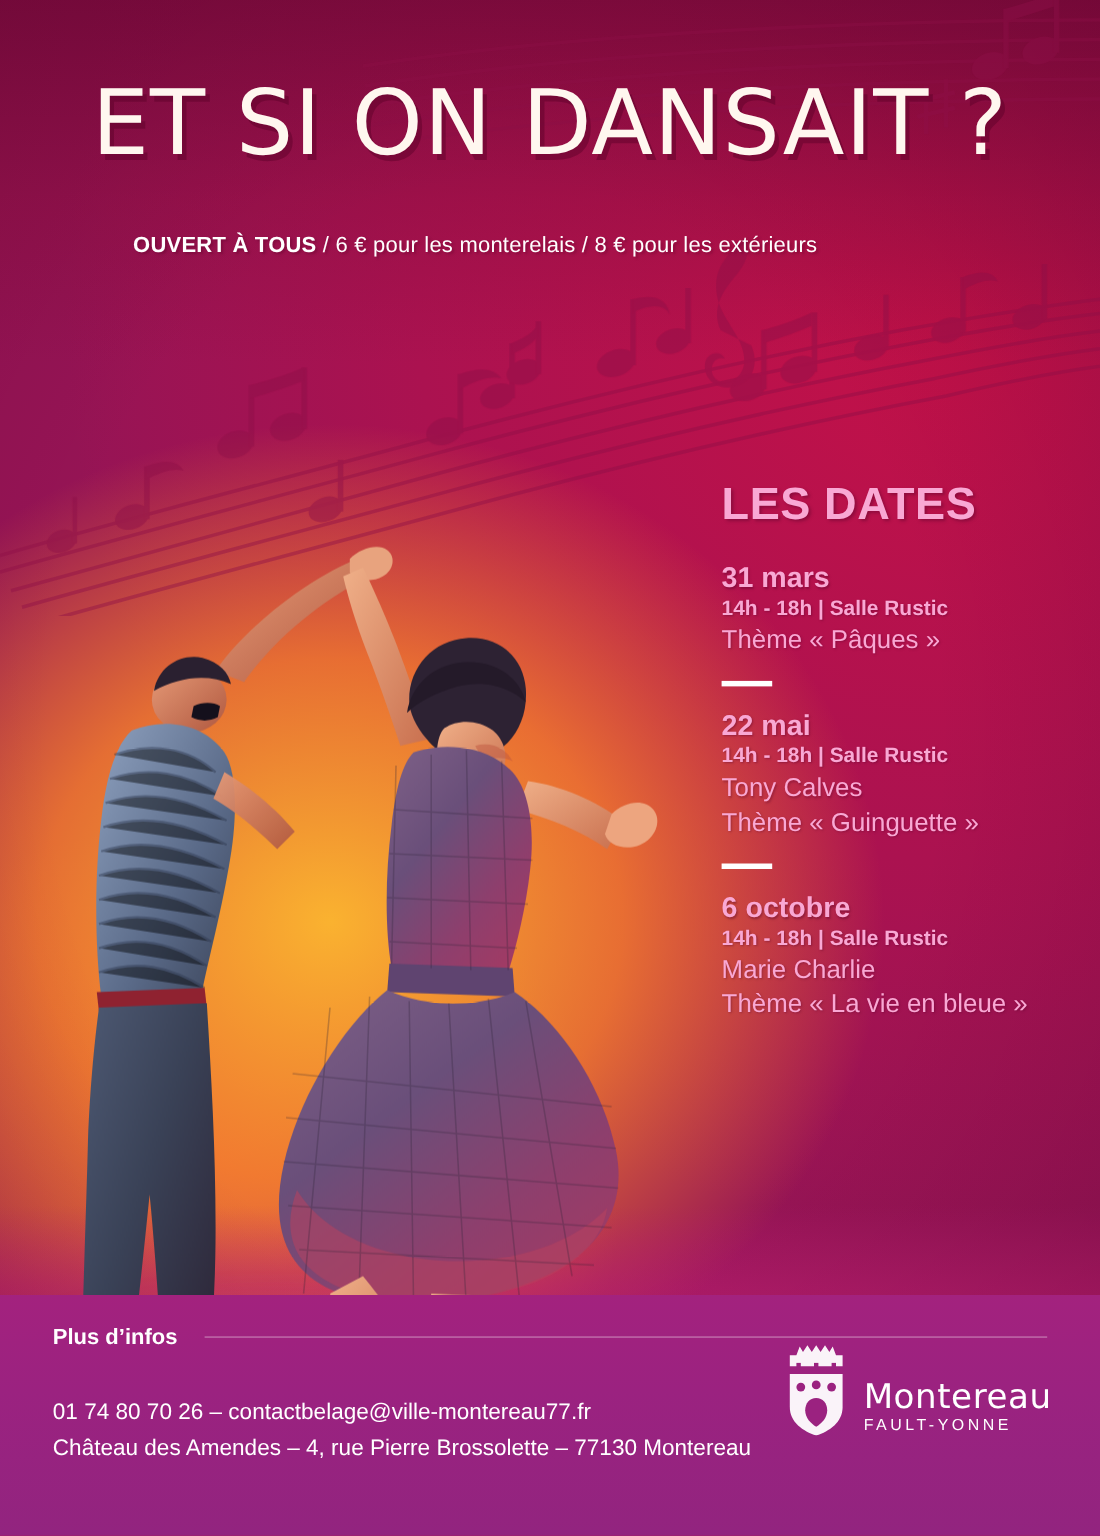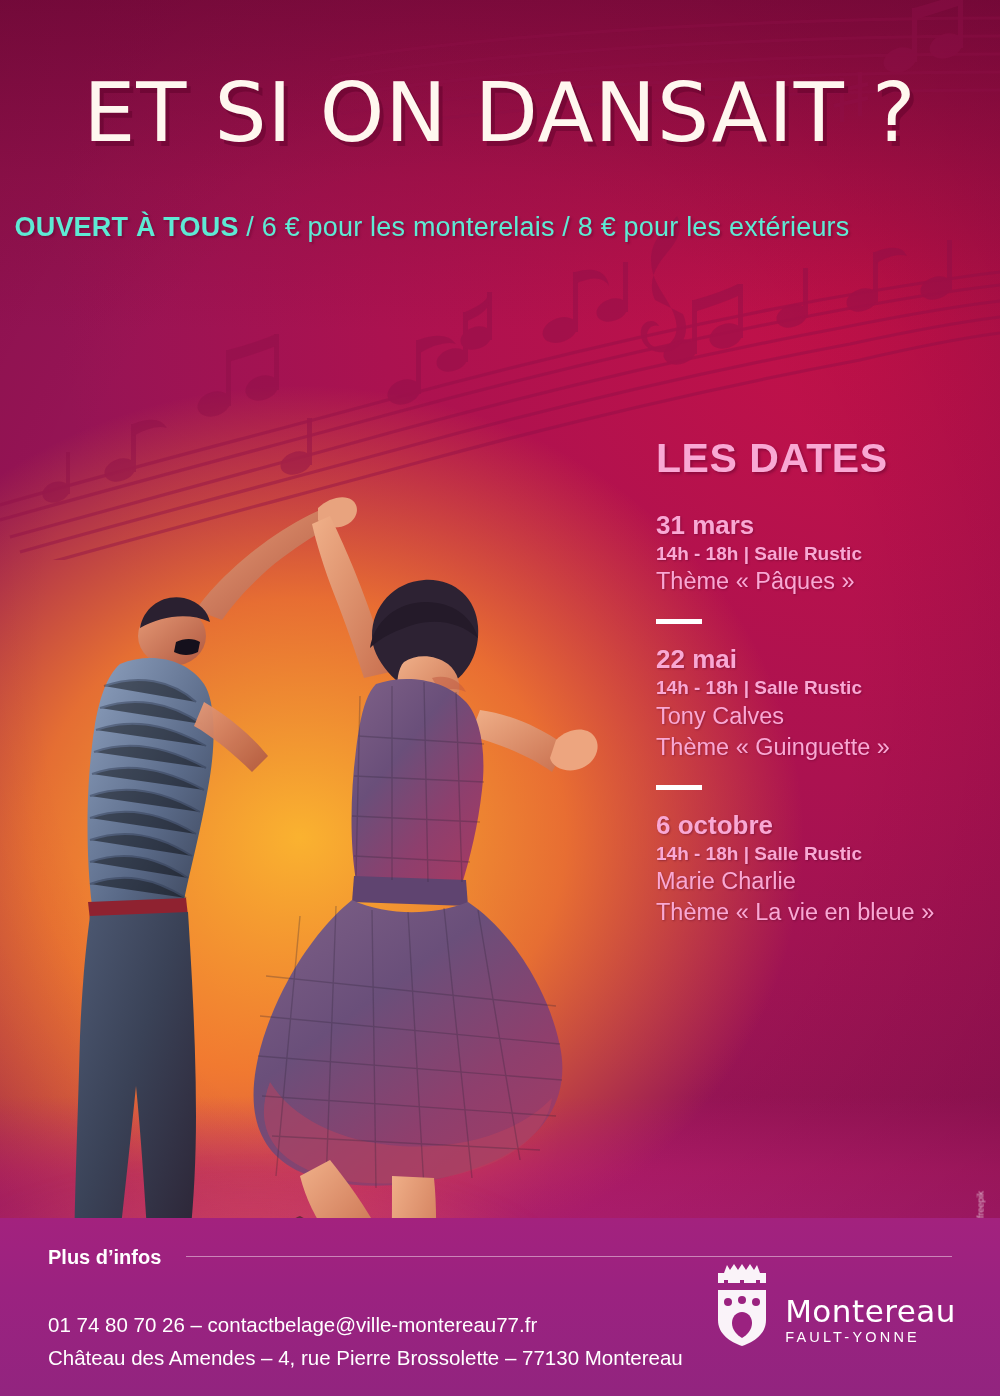--- a/index.html
+++ b/index.html
@@ -64,22 +64,22 @@
     font-weight: 400;
     color: #fff7ef;
     font-family: "DejaVu Sans", sans-serif;
     text-shadow: 4px 5px 0 rgba(90,0,40,0.45);
     -webkit-text-stroke: 0px;
   }
 
   .subline {
     position: absolute; top: 212px; left: 0; width: 864px;
     text-align: center;
-    color: #5eead4;
-    font-size: 27px;
+    color: #ffffff;
+    font-size: 20px;
     letter-spacing: .2px;
     text-shadow: 2px 2px 2px rgba(90,0,40,0.35);
   }
   .subline b { font-weight: 700; }
   .subline .reg { font-weight: 400; }
 
   
   .dates {
     position: absolute;
     left: 656px; top: 435px; width: 350px;
@@ -113,21 +113,21 @@
   
   .credit {
     position: absolute; right: 14px; bottom: 205px;
     transform: rotate(-90deg); transform-origin: 100% 100%;
     font-size: 9px; color: rgba(255,255,255,.65);
     white-space: nowrap;
   }
 
   
   .footer {
-    position: absolute; left: 0; right: 0; bottom: 0; height: 178px;
+    position: absolute; left: 0; right: 0; bottom: 0; height: 219px;
     background: linear-gradient(180deg, #a3227e 0%, #9b2280 40%, #92247f 100%);
   }
   .footer-inner { position: absolute; inset: 0; }
   .plus {
     position: absolute; left: 48px; top: 28px;
     color: #fff; font-size: 20px; font-weight: 700;
   }
   .plus-rule {
     position: absolute; left: 186px; top: 38px; right: 48px; height: 1px;
     background: rgba(255,255,255,.45);

